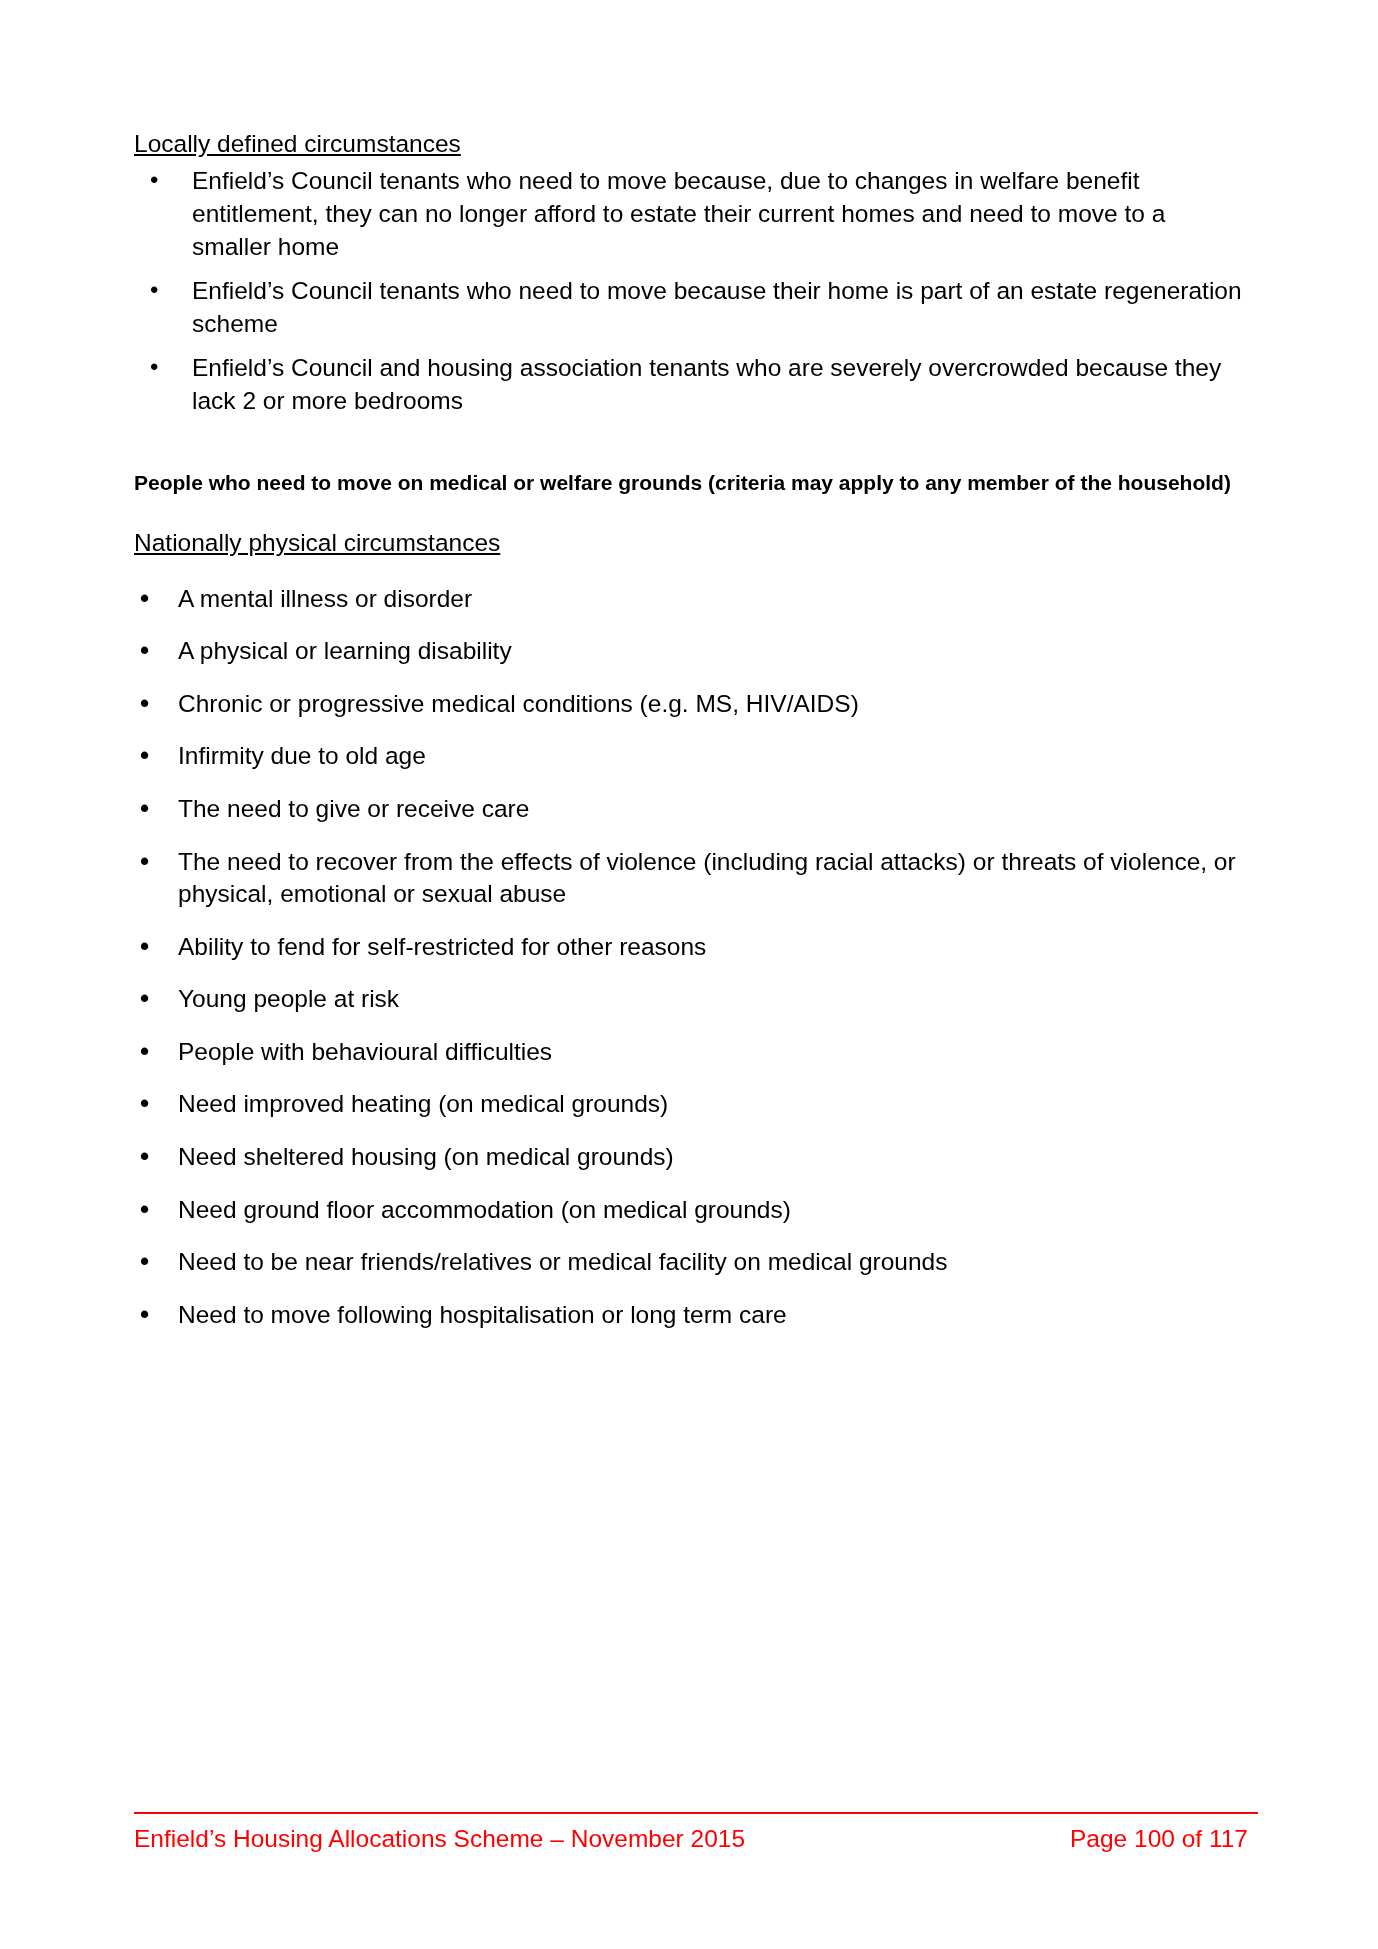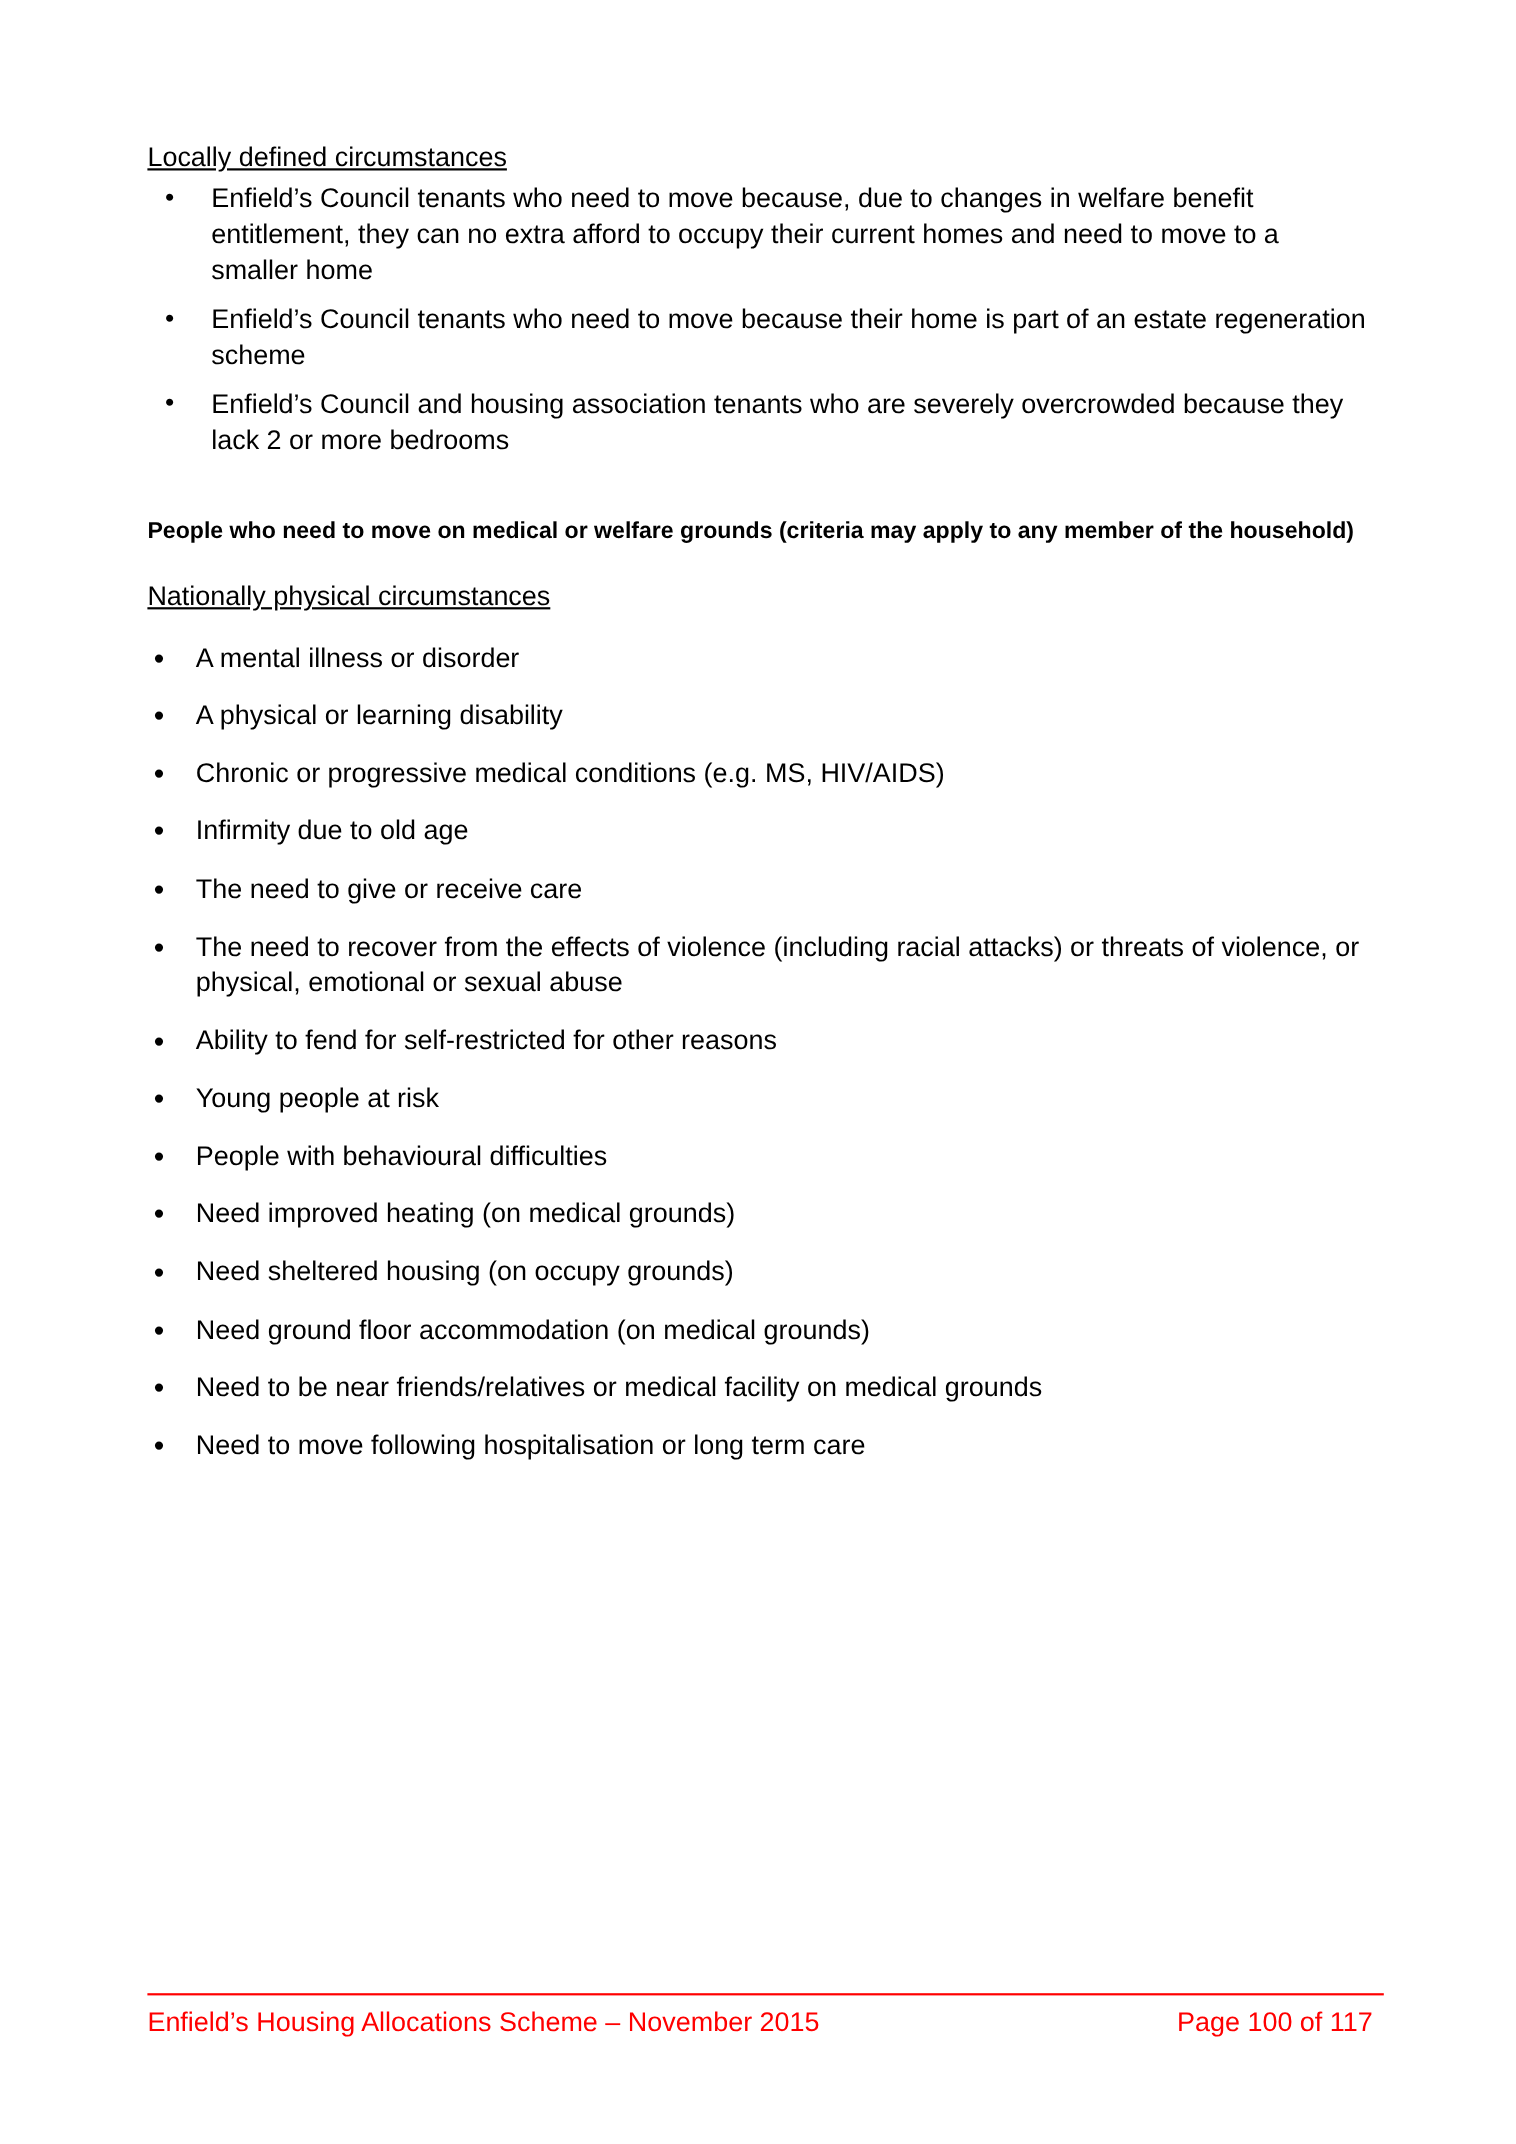--- a/index.html
+++ b/index.html
@@ -96,21 +96,21 @@
   .footer-right { white-space: nowrap; padding-right: 10px; }
 </style>
 </head>
 <body>
 
 <div class="page">
 
   <p class="section-heading-underline">Locally defined circumstances</p>
 
   <ul class="indent-list">
-    <li>Enfield’s Council tenants who need to move because, due to changes in welfare benefit entitlement, they can no extra afford to occupy their current homes and need to move to a smaller home</li>
+    <li>Enfield’s Council tenants who need to move because, due to changes in welfare benefit entitlement, they can no longer afford to estate their current homes and need to move to a smaller home</li>
     <li>Enfield’s Council tenants who need to move because their home is part of an estate regeneration scheme</li>
     <li>Enfield’s Council and housing association tenants who are severely overcrowded because they lack 2 or more bedrooms</li>
   </ul>
 
   <div class="gap-large"></div>
 
   <p class="bold-heading">People who need to move on medical or welfare grounds (criteria may apply to any member of the household)</p>
 
   <div class="gap-medium"></div>
 
@@ -122,21 +122,21 @@
     <li>A mental illness or disorder</li>
     <li>A physical or learning disability</li>
     <li>Chronic or progressive medical conditions (e.g. MS, HIV/AIDS)</li>
     <li>Infirmity due to old age</li>
     <li>The need to give or receive care</li>
     <li>The need to recover from the effects of violence (including racial attacks) or threats of violence, or physical, emotional or sexual abuse</li>
     <li>Ability to fend for self-restricted for other reasons</li>
     <li>Young people at risk</li>
     <li>People with behavioural difficulties</li>
     <li>Need improved heating (on medical grounds)</li>
-    <li>Need sheltered housing (on occupy grounds)</li>
+    <li>Need sheltered housing (on medical grounds)</li>
     <li>Need ground floor accommodation (on medical grounds)</li>
     <li>Need to be near friends/relatives or medical facility on medical grounds</li>
     <li>Need to move following hospitalisation or long term care</li>
   </ul>
 
   <div class="footer">
     <div class="footer-rule"></div>
     <div class="footer-row">
       <span class="footer-left">Enfield’s Housing Allocations Scheme – November 2015</span>
       <span class="footer-right">Page 100 of 117</span>

